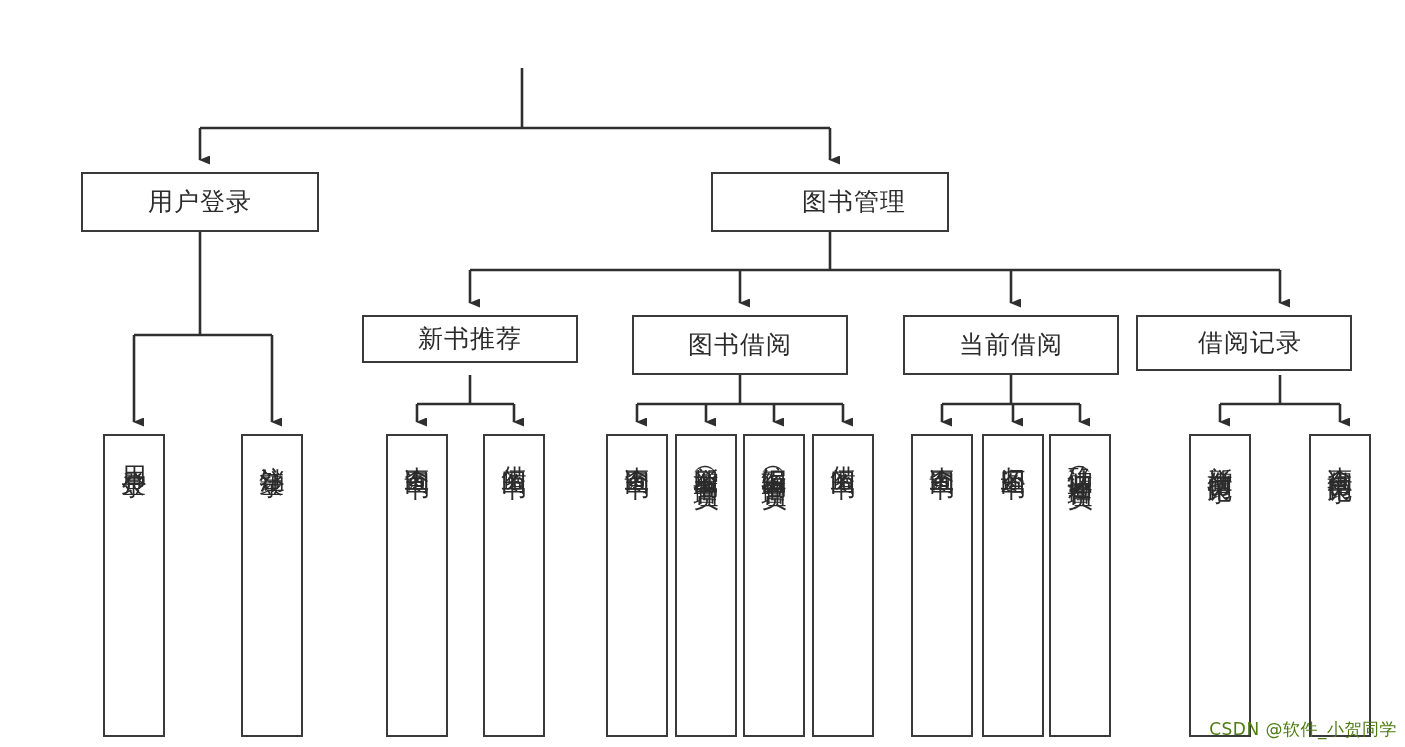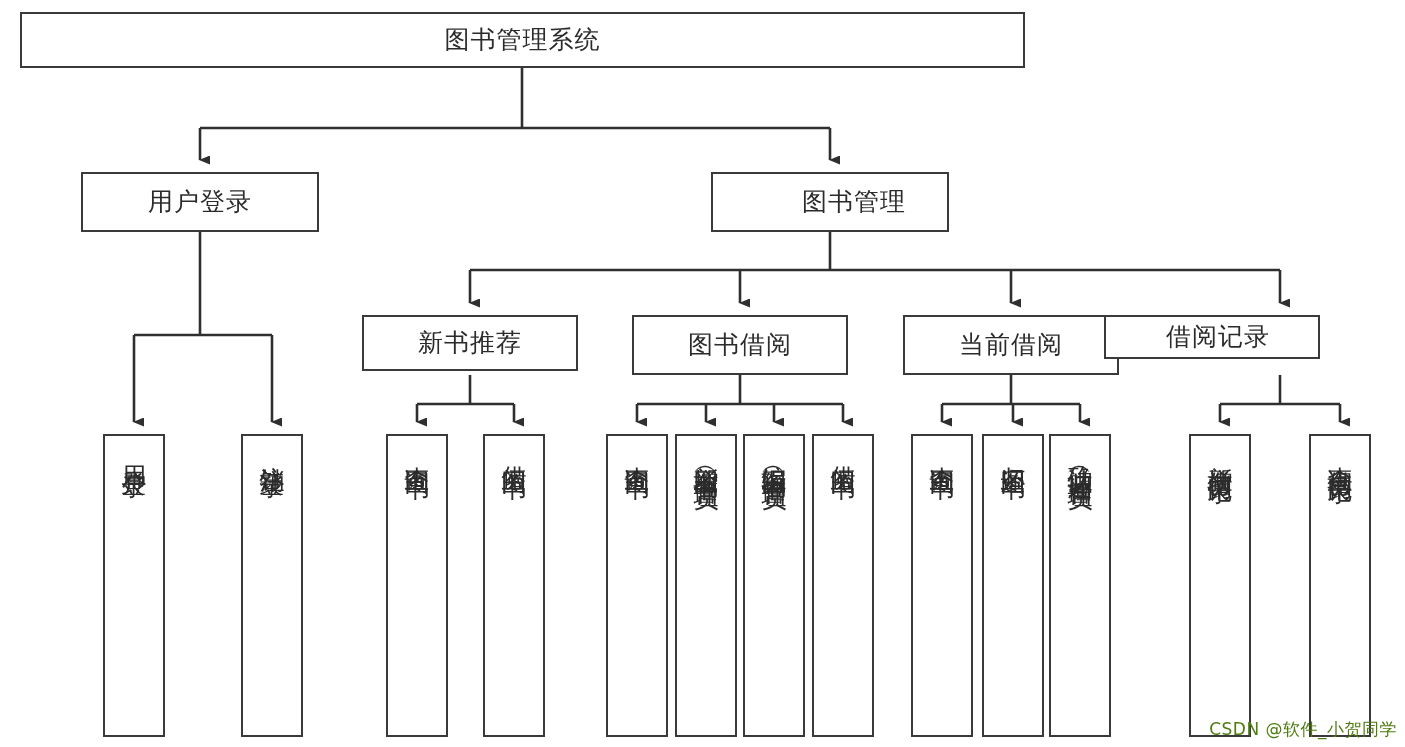--- a/index.html
+++ b/index.html
@@ -108,41 +108,38 @@
         <path d="M942,404 L942,422" marker-end="url(#arrow)"></path>
         <path d="M1013,404 L1013,422" marker-end="url(#arrow)"></path>
         <path d="M1080,404 L1080,422" marker-end="url(#arrow)"></path>
         <path d="M1280,375 L1280,404"></path>
         <path d="M1220,404 L1340,404"></path>
         <path d="M1220,404 L1220,422" marker-end="url(#arrow)"></path>
         <path d="M1340,404 L1340,422" marker-end="url(#arrow)"></path>
       </g>
   </svg>
 
-  <div class="node h-node" style="left: 20px; top: 12px; width: 1005px; height: 56px;">
-    <span>图书管理系统</span>
-  </div>
 
   <div class="node h-node" style="left: 81px; top: 172px; width: 238px; height: 60px;">
     <span>用户登录</span>
   </div>
   <div class="node h-node" style="left: 711px; top: 172px; width: 238px; height: 60px; padding-left: 48px;">
     <span>图书管理</span>
   </div>
 
-  <div class="node h-node" style="left: 362px; top: 315px; width: 216px; height: 56px;">
+  <div class="node h-node" style="left: 362px; top: 315px; width: 216px; height: 48px;">
     <span>新书推荐</span>
   </div>
   <div class="node h-node" style="left: 632px; top: 315px; width: 216px; height: 60px;">
     <span>图书借阅</span>
   </div>
   <div class="node h-node" style="left: 903px; top: 315px; width: 216px; height: 60px;">
     <span>当前借阅</span>
   </div>
-  <div class="node h-node" style="left: 1104px; top: 315px; width: 216px; height: 44px; padding-left: 12px;">
+  <div class="node h-node" style="left: 1136px; top: 315px; width: 216px; height: 56px; padding-left: 12px;">
     <span>借阅记录</span>
   </div>
 
   <div class="node leaf" style="left: 103px; top: 434px; width: 62px; height: 303px;">
     <span class="vtext">用户登录</span>
   </div>
   <div class="node leaf" style="left: 241px; top: 434px; width: 62px; height: 303px;">
     <span class="vtext">注销登录</span>
   </div>
   <div class="node leaf" style="left: 386px; top: 434px; width: 62px; height: 303px;">

